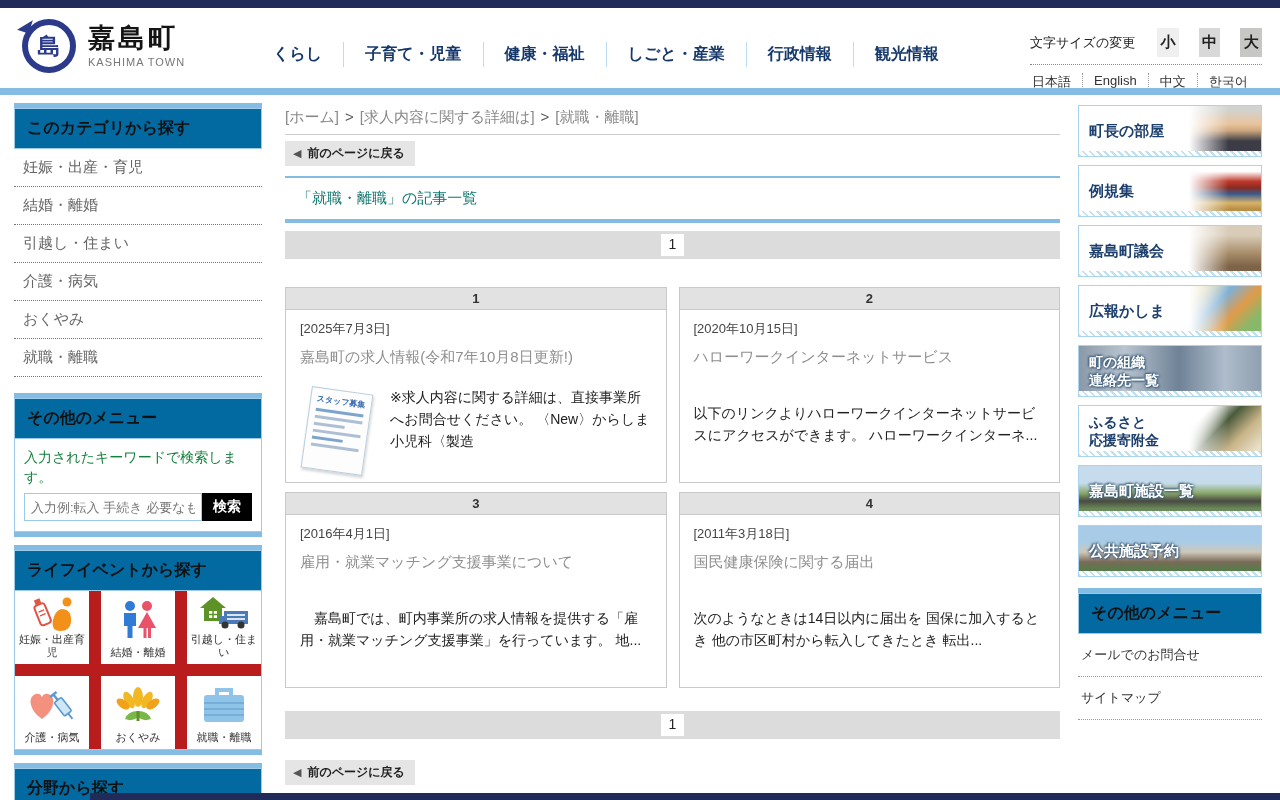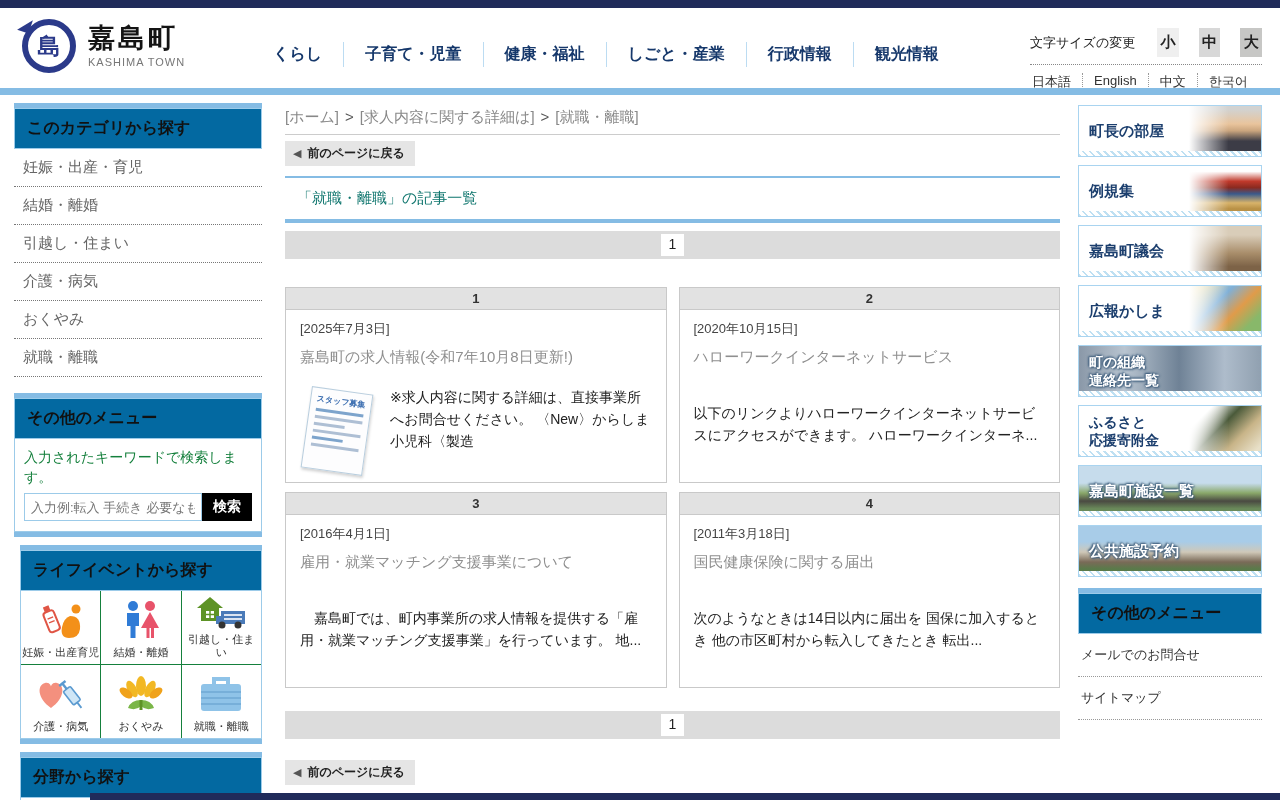--- a/index.html
+++ b/index.html
@@ -44,23 +44,23 @@
   .cat-list { margin-bottom:16px; }
   .cat-item { padding:9px 9px; font-size:15px; color:#666; border-bottom:1px dotted #777; cursor:pointer; }
   .kw-sec { margin-bottom:8px; }
   .kw-body { border:1px solid #9ccbe9; border-top:none; padding:9px 9px 10px; }
   .kw-desc { font-size:14px; color:#15803d; line-height:1.4; }
   .kw-row { display:flex; margin-top:6px; }
   .kw-input { flex:1; min-width:0; border:1px solid #9ccbe9; height:28px; font-size:13px;
     color:#555; padding:0 6px; font-family:inherit; }
   .kw-btn { background:#000; color:#fff; border:none; font-size:14px; font-weight:bold;
     padding:0 11px; height:28px; cursor:pointer; font-family:inherit; }
-  .tile-sec { margin-bottom:8px;margin-left:6px; }
+  .tile-sec { margin-bottom:8px; }
   .tile-grid { border:1px solid #9ccbe9; border-top:none; display:grid;
-    grid-template-columns:1fr 1fr 1fr; gap:1px; background:#15803d; }
+    grid-template-columns:1fr 1fr 1fr; gap:12px; background:#b91c1c; }
   .tile { background:#fff; height:73px; display:flex; flex-direction:column;
     align-items:center; justify-content:flex-end; padding:3px 1px 4px; cursor:pointer; }
   .tile-icon { flex:1; display:flex; align-items:center; justify-content:center; }
   .tile-label { font-size:11px; color:#333; text-align:center; line-height:1.25; }
 
   
   .main { position:absolute; left:285px; top:108px; width:775px; }
   .breadcrumb { font-size:15px; color:#888; }
   .bc-sep { color:#555; margin:0 6px; }
   .bc-link { cursor:pointer; }

